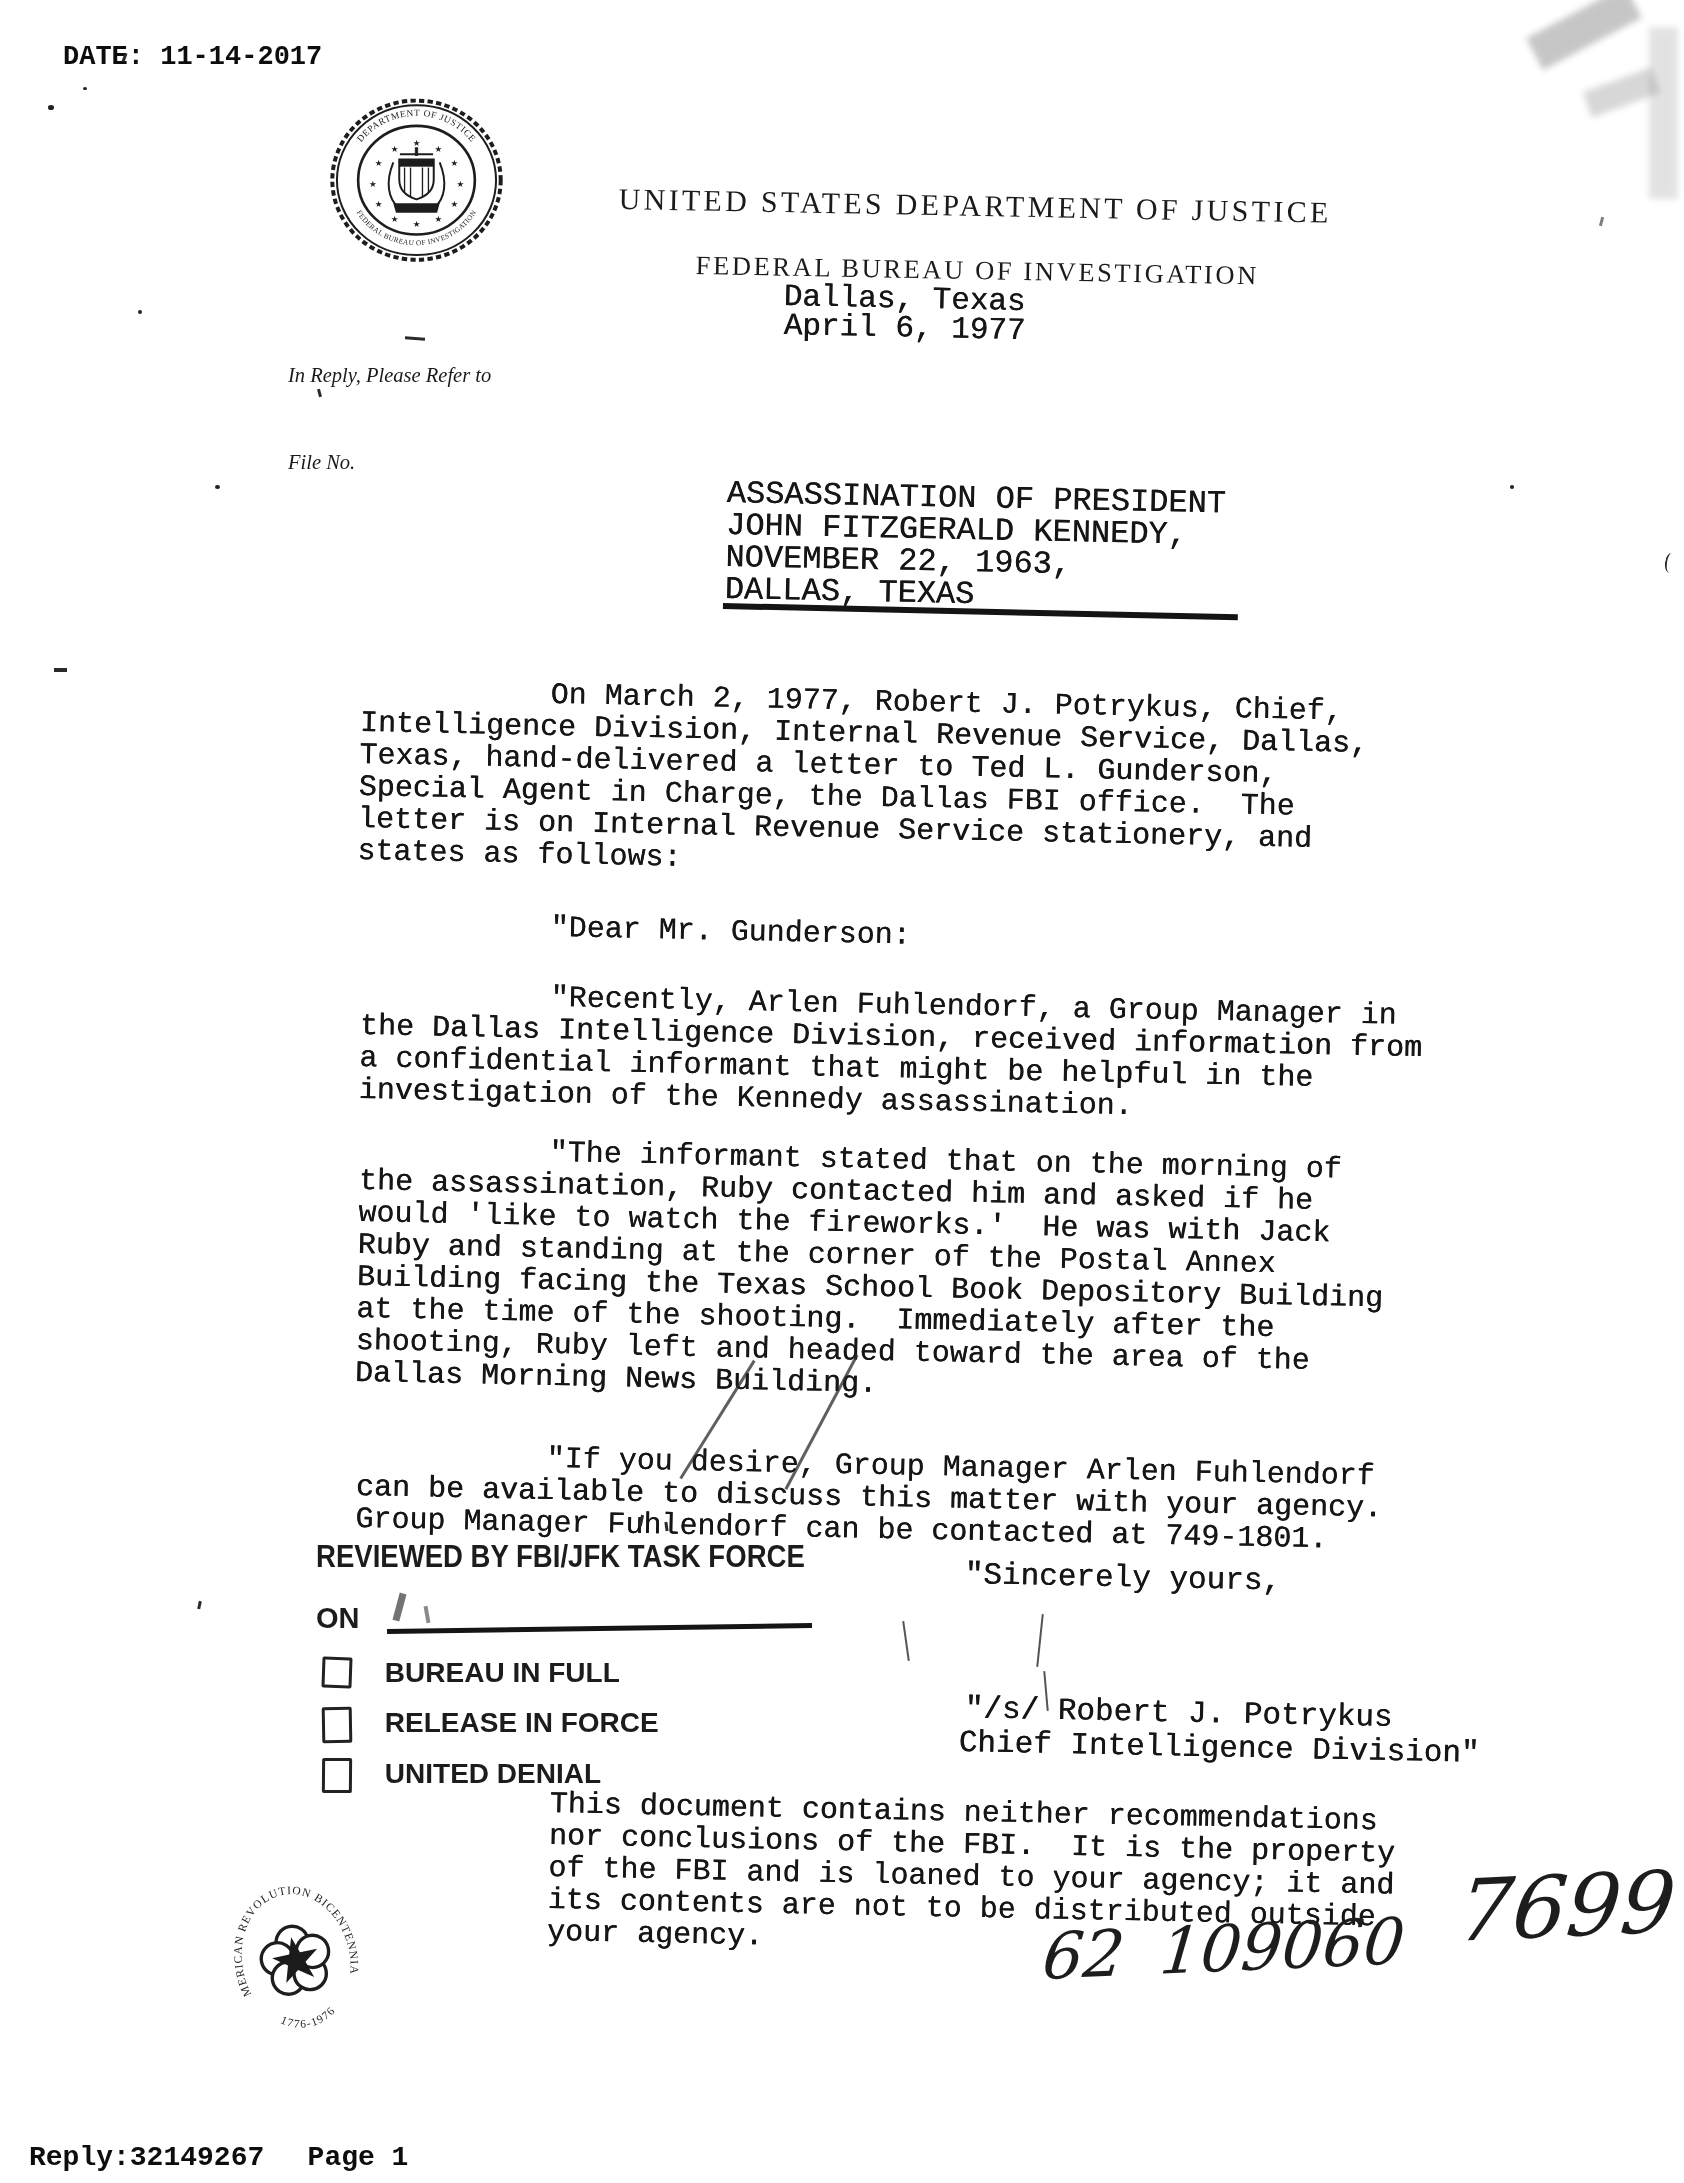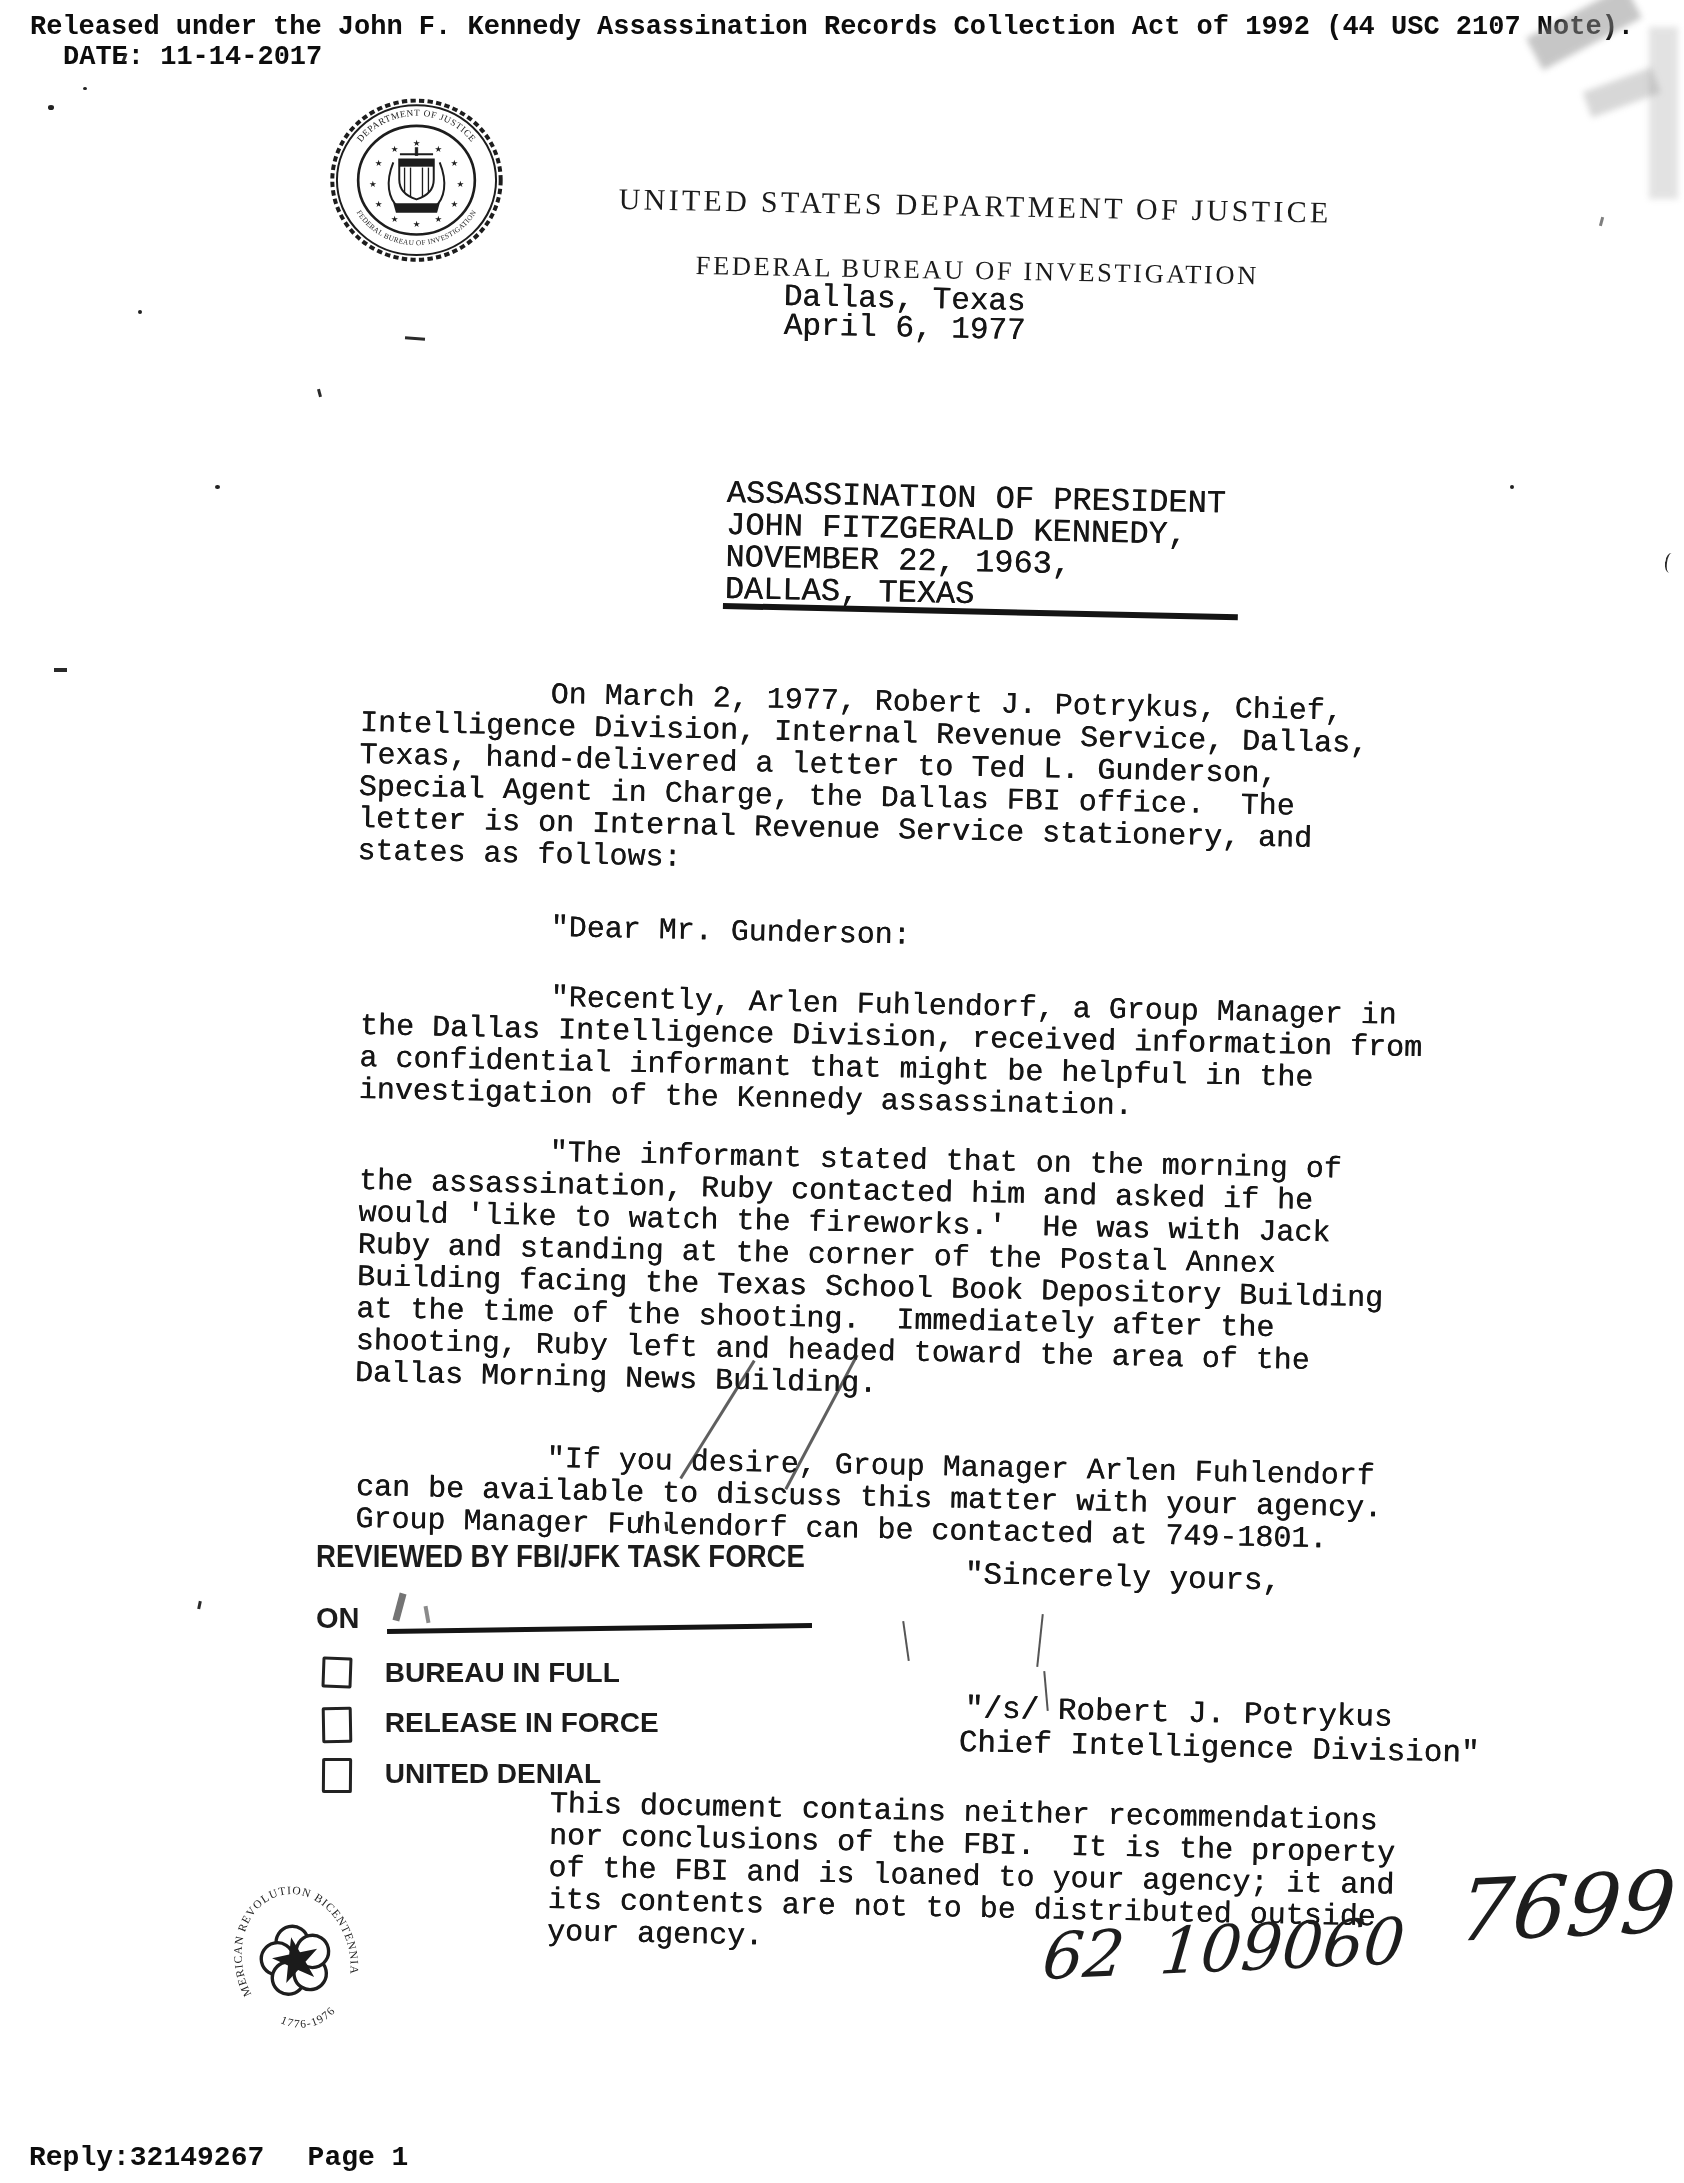--- a/index.html
+++ b/index.html
@@ -43,21 +43,20 @@
   .speck{position:absolute;background:#222;border-radius:50%;}
   .tick{position:absolute;background:#2a2a2a;}
   .smudge{position:absolute;background:#8f8f8f;filter:blur(3.3px);}
   svg text{font-family:"Liberation Serif",serif;}
 </style>
 </head>
 <body>
 
 <div class="page">
 
-  <div class="abs banner" style="left:30px;top:12px;">Released under the John F. Kennedy Assassination Records Collection Act of 1992 (44 USC 2107 Note).</div>
   <div class="abs banner" style="left:63px;top:42px;">DATE: 11-14-2017</div>
 
   <div class="abs" style="left:327px;top:95px;width:179px;height:171px;">
     <svg width="179" height="171" viewBox="0 0 270 255">
       <ellipse cx="135" cy="127" rx="127" ry="120" fill="none" stroke="#1d1d1d" stroke-width="6" stroke-dasharray="8 5"></ellipse>
       <ellipse cx="135" cy="127" rx="120" ry="113" fill="none" stroke="#1d1d1d" stroke-width="3"></ellipse>
       <ellipse cx="135" cy="127" rx="88" ry="82" fill="none" stroke="#1d1d1d" stroke-width="4"></ellipse>
       <path id="sealTop" d="M 35.5 152.1 A 103 97 0 1 1 234.5 152.1" fill="none"></path>
       <path id="sealBot" d="M 42.3 171.5 A 104 98 0 0 0 227.7 171.5" fill="none"></path>
       <text font-size="14" letter-spacing="1" fill="#1d1d1d">
@@ -93,20 +92,24 @@
         <path d="M170,100 C182,130 178,155 162,168" stroke-width="3"></path>
         <polygon points="100,162 170,162 166,176 104,176" fill="#1d1d1d" stroke="none"></polygon>
       </g>
     </svg>
   </div>
 
   <div class="abs dept" style="left:619px;top:182px;">UNITED STATES DEPARTMENT OF JUSTICE</div>
   <div class="abs bureau" style="left:696px;top:250px;">FEDERAL BUREAU OF INVESTIGATION</div>
   <div class="abs mono tilt" style="left:784px;top:281px;font-size:31px;">Dallas, Texas</div>
   <div class="abs mono tilt" style="left:784px;top:310px;font-size:31px;">April 6, 1977</div>
+  <div class="abs reply" style="left:288px;top:303px;">
+    <div>In Reply, Please Refer to</div>
+    <div>File No.</div>
+  </div>
 
   <div class="abs mono subject tilt para" style="left:727px;top:478px;"><div class="line">ASSASSINATION OF PRESIDENT</div><div class="line">JOHN FITZGERALD KENNEDY,</div><div class="line">NOVEMBER 22, 1963,</div><div class="line">DALLAS, TEXAS</div></div>
   <div class="abs subject-underline" style="left:723px;top:603px;width:515px;"></div>
 
   <div class="abs mono para indent tilt" style="left:361px;top:675px;"><div class="line">On March 2, 1977, Robert J. Potrykus, Chief,</div><div class="line">Intelligence Division, Internal Revenue Service, Dallas,</div><div class="line">Texas, hand-delivered a letter to Ted L. Gunderson,</div><div class="line">Special Agent in Charge, the Dallas FBI office.  The</div><div class="line">letter is on Internal Revenue Service stationery, and</div><div class="line">states as follows:</div></div>
   <div class="abs mono para indent tilt" style="left:361px;top:908px;"><div class="line">"Dear Mr. Gunderson:</div></div>
   <div class="abs mono para indent tilt" style="left:361px;top:978px;"><div class="line">"Recently, Arlen Fuhlendorf, a Group Manager in</div><div class="line">the Dallas Intelligence Division, received information from</div><div class="line">a confidential informant that might be helpful in the</div><div class="line">investigation of the Kennedy assassination.</div></div>
   <div class="abs mono para indent tilt" style="left:360px;top:1133px;"><div class="line">"The informant stated that on the morning of</div><div class="line">the assassination, Ruby contacted him and asked if he</div><div class="line">would 'like to watch the fireworks.'  He was with Jack</div><div class="line">Ruby and standing at the corner of the Postal Annex</div><div class="line">Building facing the Texas School Book Depository Building</div><div class="line">at the time of the shooting.  Immediately after the</div><div class="line">shooting, Ruby left and headed toward the area of the</div><div class="line">Dallas Morning News Building.</div></div>
   <div class="abs mono para indent tilt" style="left:357px;top:1439px;"><div class="line">"If you desire, Group Manager Arlen Fuhlendorf</div><div class="line">can be available to discuss this matter with your agency.</div><div class="line">Group Manager Fuhlendorf can be contacted at 749-1801.</div></div>
 

